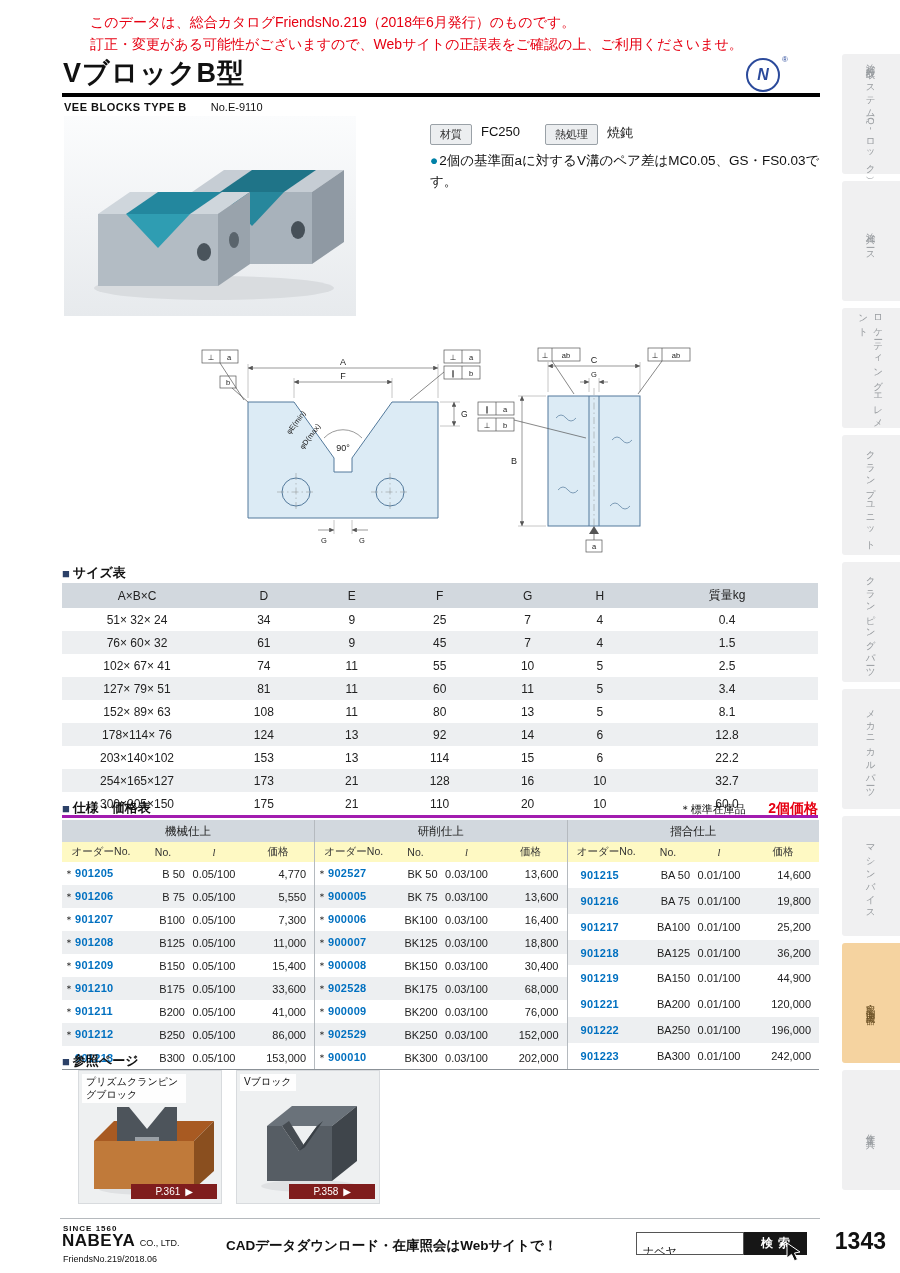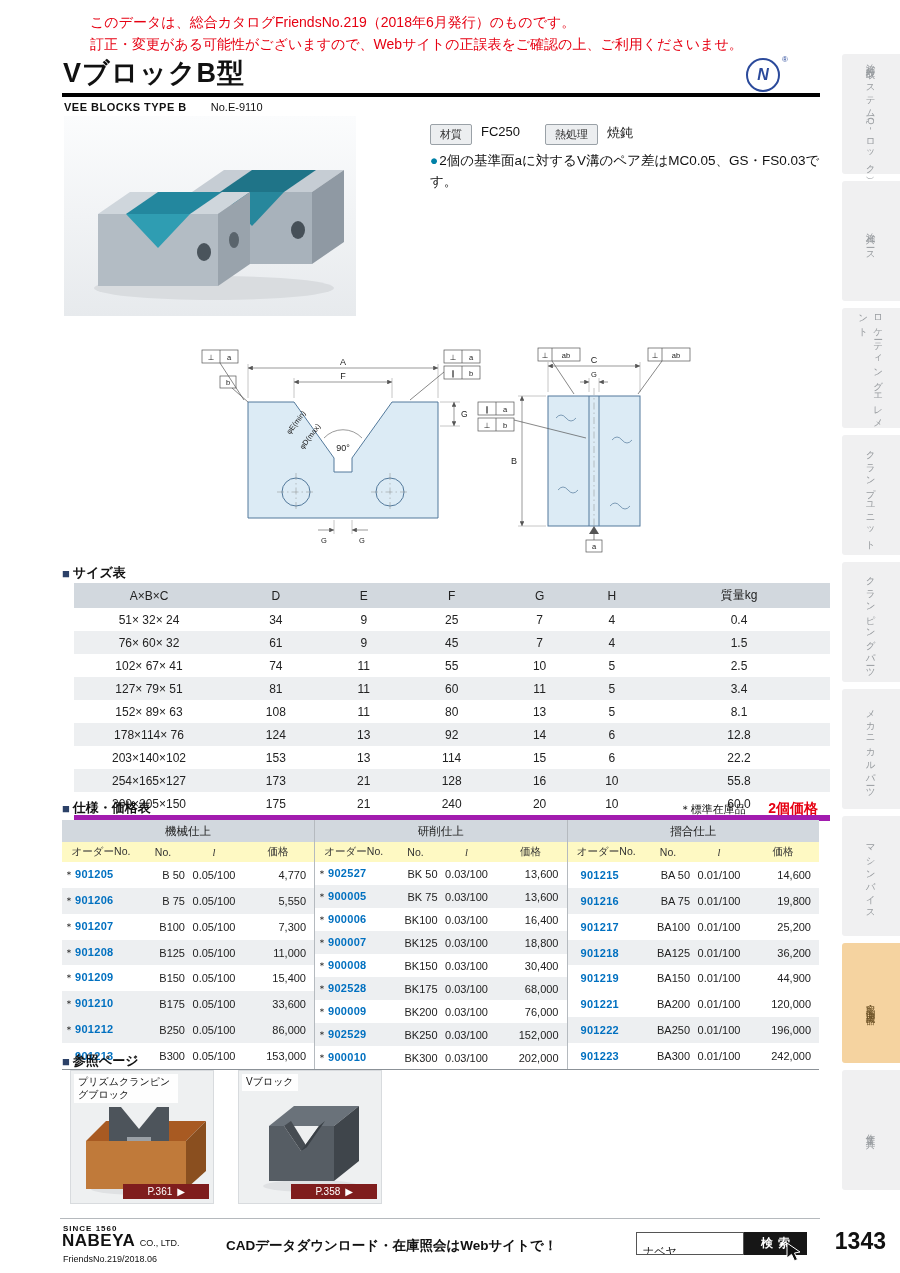--- a/index.html
+++ b/index.html
@@ -38,22 +38,22 @@
   .frl{stroke:#555;stroke-width:.7;fill:none}
   .cl{stroke:#888;stroke-width:.5;stroke-dasharray:7 3 1.5 3;fill:none}
   text.dl{font-size:9px;fill:#222;text-anchor:middle}
   text.dls{font-size:7.5px;fill:#222;text-anchor:middle}
   text.dlr{font-size:8.5px;fill:#222;text-anchor:start}
 
   .sec-h{position:absolute;left:62px;font-size:13px;font-weight:bold;display:flex;gap:3px;align-items:center}
   .sec-h .sqm{color:#2c4168}
   .sec-size{top:564px}.sec-price{top:799px}.sec-ref{top:1052px}
 
-  .size-table{position:absolute;left:74px;top:583px;width:756px;border-collapse:collapse;
-              font-size:12px;border-bottom:6px solid #a21caf}
+  .size-table{position:absolute;left:62px;top:583px;width:756px;border-collapse:collapse;
+              font-size:12px;border-bottom:3px solid #a21caf}
   .size-table th{background:#d2d8de;font-weight:normal;color:#222;height:23px}
   .size-table td{text-align:center;height:21px;color:#222;white-space:pre}
   .size-table tr.alt td{background:#edeff1}
 
   .price-notes{position:absolute;left:62px;top:799px;width:756px;text-align:right}
   .note-star{font-size:11px;margin-right:18px}
   .note-price{font-size:14px;font-weight:bold;color:#e60012}
 
   .price-groups{position:absolute;left:62px;top:820px;display:flex}
   .price-table{width:252px;border-collapse:collapse;font-size:11px;border-bottom:1px solid #8b9197;table-layout:fixed}
@@ -62,21 +62,21 @@
   th.sh{background:#fef9c3;font-weight:normal;height:18px;font-size:10.5px;color:#333}
   th.sh.ital{font-style:italic;font-family:"Liberation Serif",serif}
   .price-table td{height:21px;color:#222;text-align:center}
   .price-table tr.alt td{background:#edeff1}
   td.ord{text-align:left;padding-left:2px;white-space:nowrap}
   .star{display:inline-block;width:11px;font-size:10px}
   .olink{color:#0070c0;font-weight:bold;cursor:pointer;letter-spacing:.3px}
   td.noc{text-align:right;padding-left:4px;white-space:pre}
   td.pr{text-align:right;padding-right:8px}
 
-  .ref-items{position:absolute;left:70px;top:1070px;display:flex;gap:24px}
+  .ref-items{position:absolute;left:78px;top:1070px;display:flex;gap:14px}
   .ref-card{position:relative;width:142px;height:132px;background:#eef0f1;border:1px solid #d8dbde}
   .ref-img{position:absolute;left:0;top:0}
   .ref-label{position:absolute;left:3px;top:3px;background:rgba(255,255,255,.92);font-size:10px;
              line-height:1.25;padding:2px 4px;max-width:96px}
   .ref-page{position:absolute;right:4px;bottom:4px;background:#7f1d1d;color:#fff;font-size:10px;
             padding:2px 24px;display:flex;gap:5px;align-items:center;cursor:pointer}
 
   .footer-rule{position:absolute;left:60px;top:1218px;width:760px;border-top:1px solid #b5b9bd}
   .f-since{position:absolute;left:63px;top:1224px;font-size:8px;font-weight:bold;letter-spacing:1px}
   .f-company{position:absolute;left:62px;top:1231px}
@@ -367,27 +367,27 @@
         <td>6</td>
         <td>22.2</td>
       </tr>
       <tr class="alt">
         <td>254×165×127</td>
         <td>173</td>
         <td>21</td>
         <td>128</td>
         <td>16</td>
         <td>10</td>
-        <td>55.8</td>
+        <td>32.7</td>
       </tr>
       <tr>
         <td>300×205×150</td>
         <td>175</td>
         <td>21</td>
-        <td>240</td>
+        <td>110</td>
         <td>20</td>
         <td>10</td>
         <td>60.0</td>
       </tr>
     </tbody>
 </table>
 
 <div class="sec-h sec-price">
   <span class="sqm">■</span>
   <span>仕様・価格表</span>
@@ -444,20 +444,26 @@
           <td class="ord"><span class="star">＊</span><span class="olink">901209</span></td>
           <td class="noc">B150</td>
           <td>0.05/100</td>
           <td class="pr">15,400</td>
         </tr>
         <tr class="alt">
           <td class="ord"><span class="star">＊</span><span class="olink">901210</span></td>
           <td class="noc">B175</td>
           <td>0.05/100</td>
           <td class="pr">33,600</td>
+        </tr>
+        <tr>
+          <td class="ord"><span class="star">＊</span><span class="olink">901211</span></td>
+          <td class="noc">B200</td>
+          <td>0.05/100</td>
+          <td class="pr">41,000</td>
         </tr>
         <tr class="alt">
           <td class="ord"><span class="star">＊</span><span class="olink">901212</span></td>
           <td class="noc">B250</td>
           <td>0.05/100</td>
           <td class="pr">86,000</td>
         </tr>
         <tr>
           <td class="ord"><span class="star"></span><span class="olink">901213</span></td>
           <td class="noc">B300</td>

